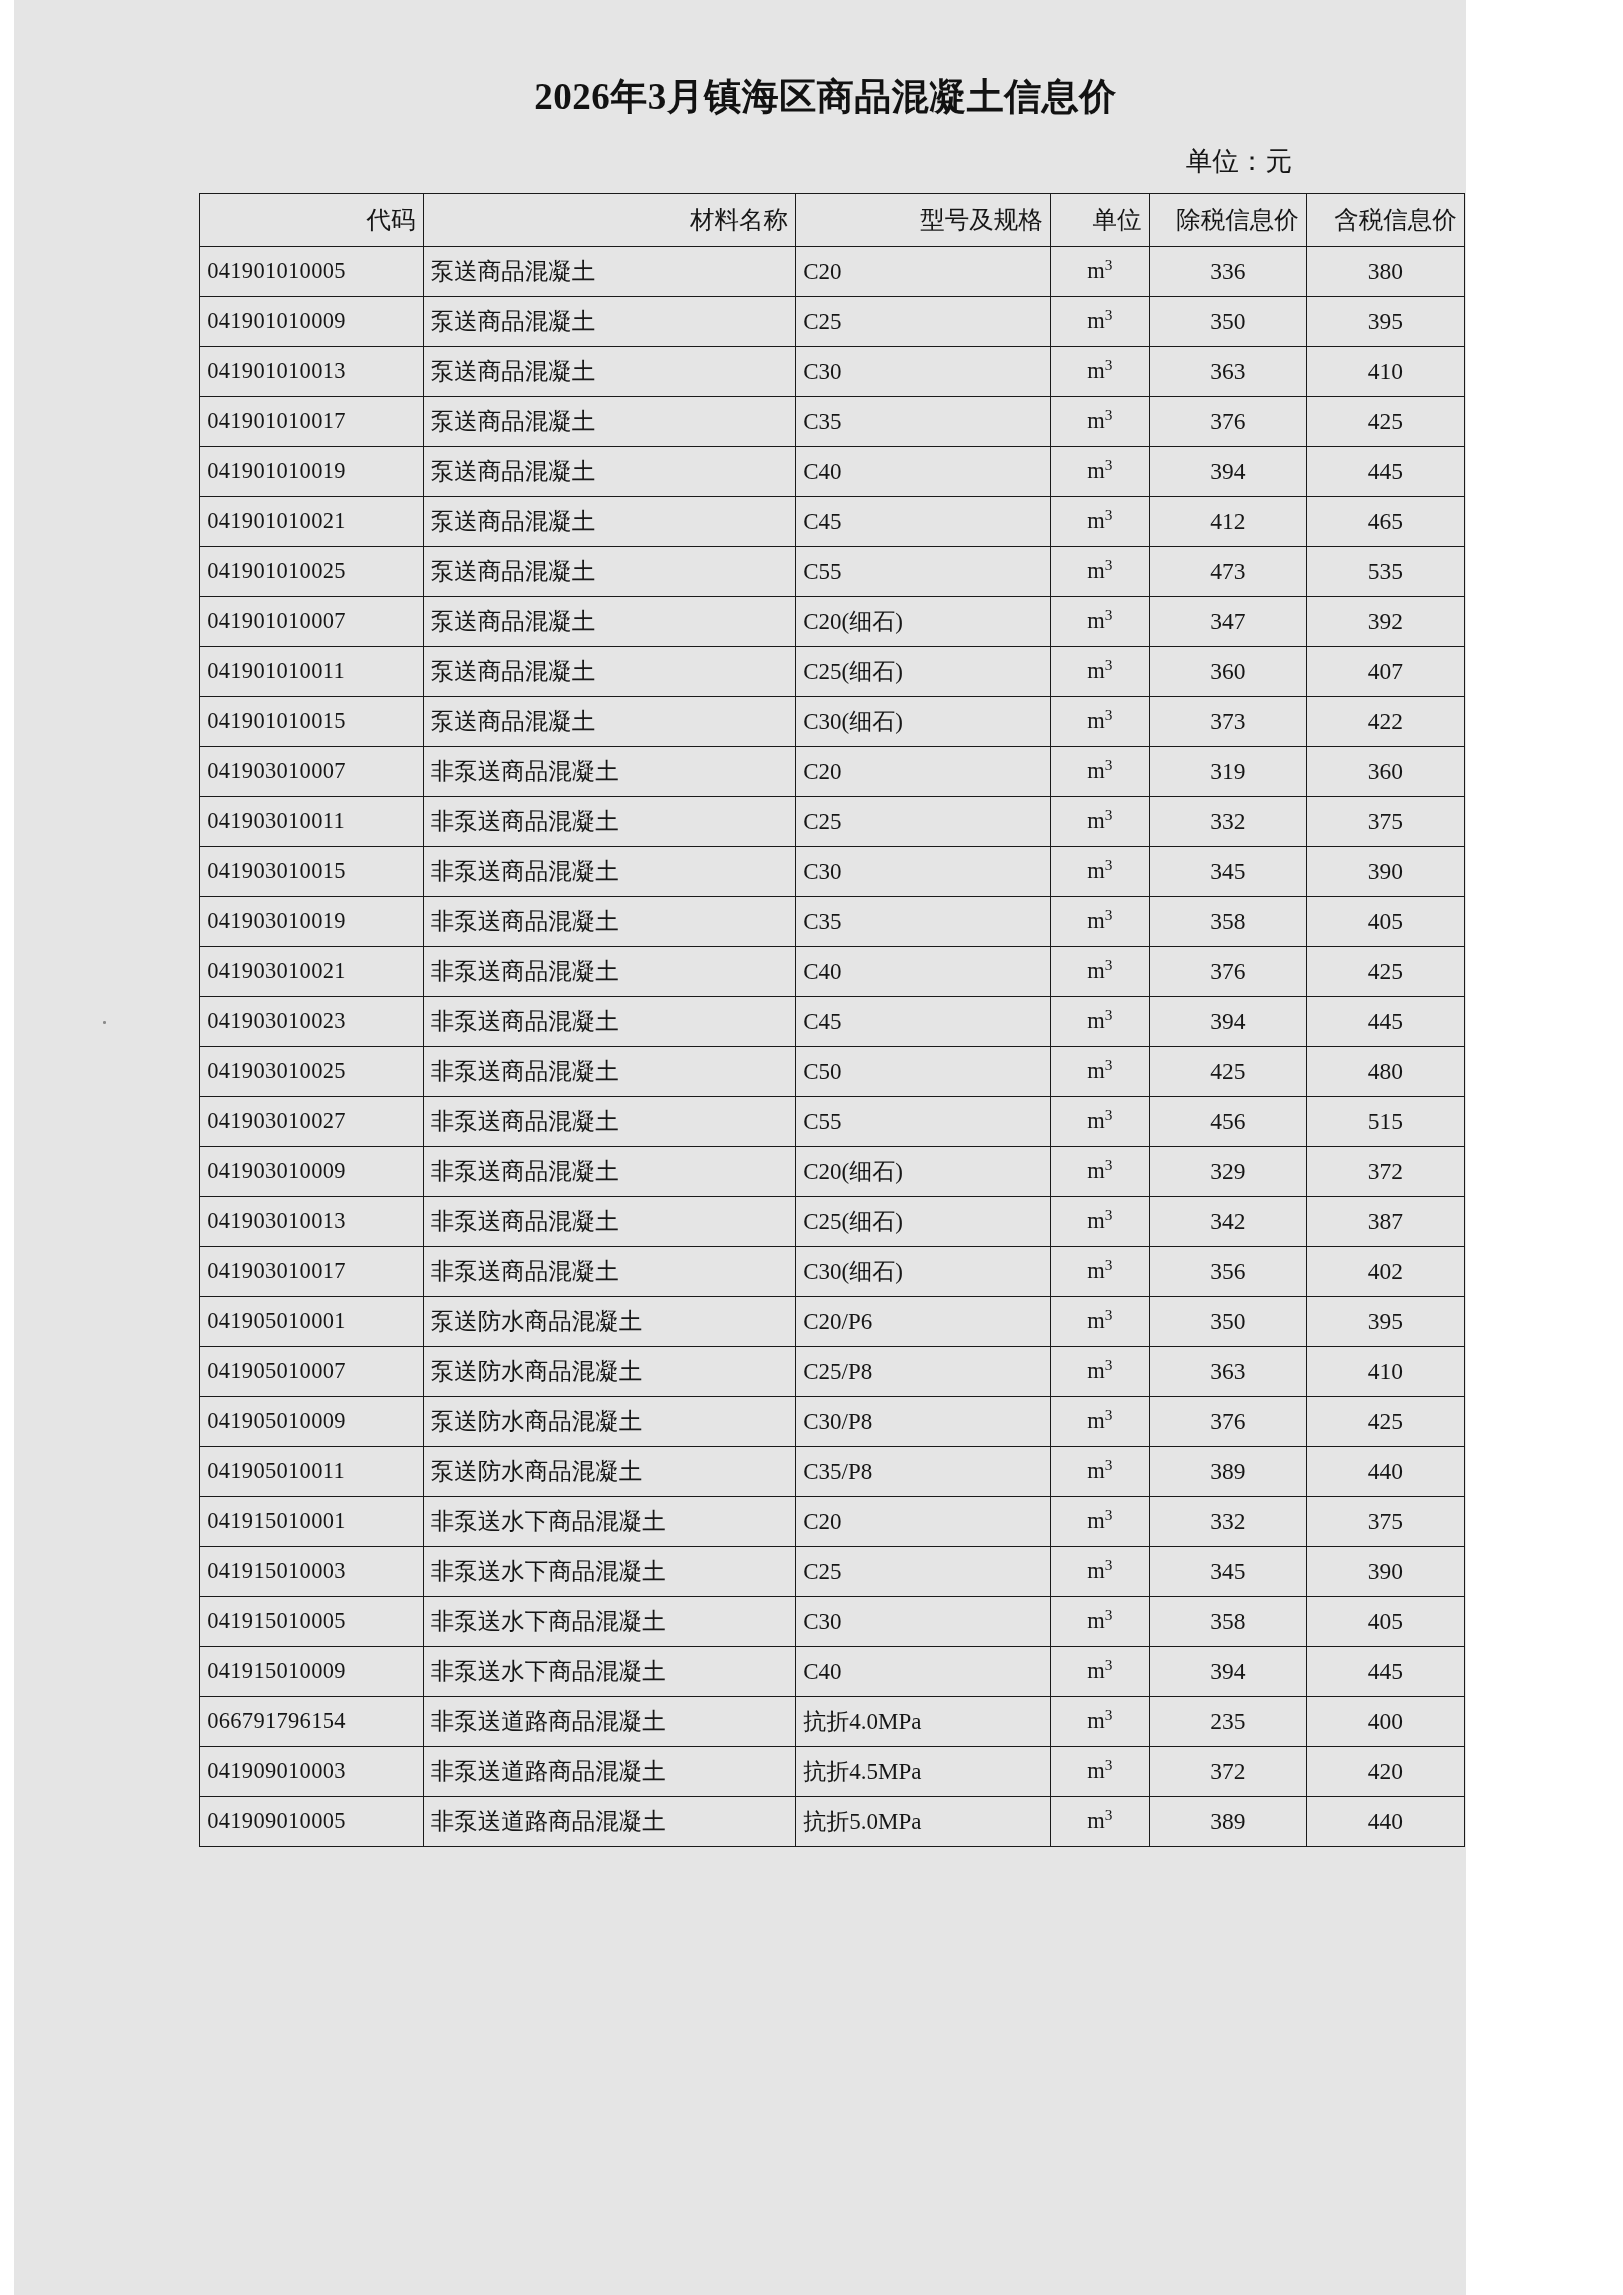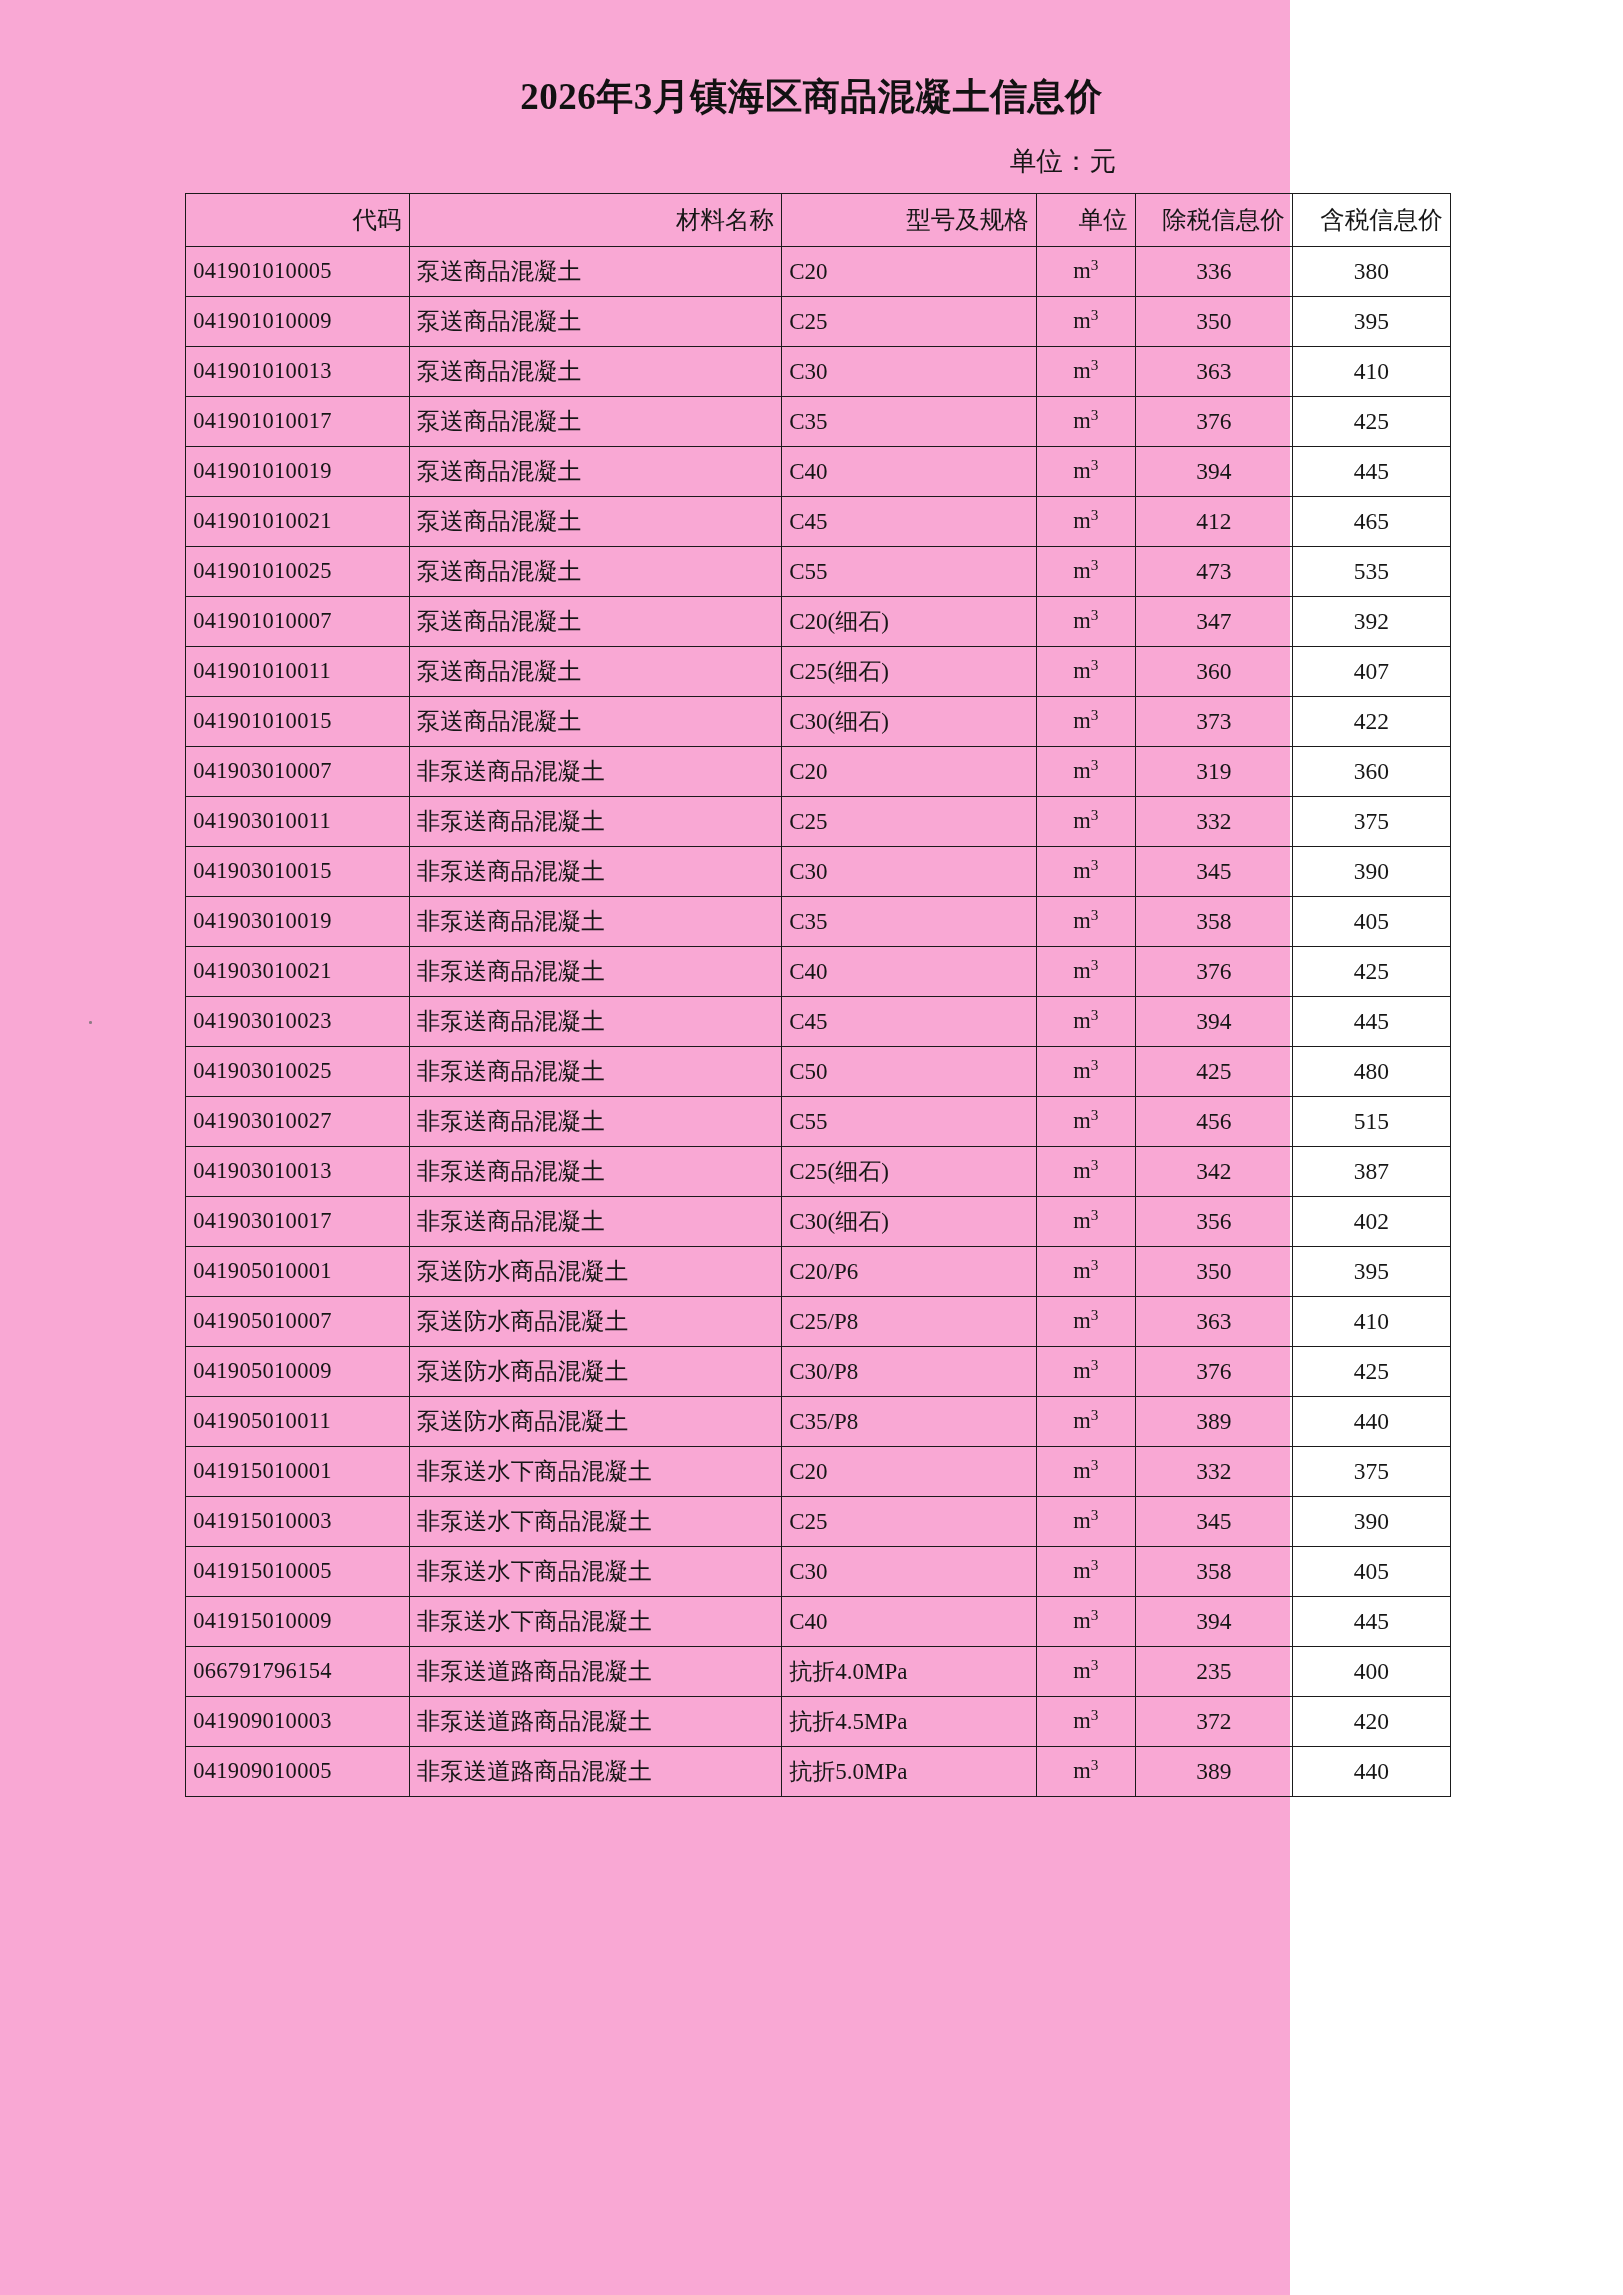--- a/index.html
+++ b/index.html
@@ -10,24 +10,24 @@
   body {
     width: 1623px;
     height: 2295px;
     position: relative;
     font-family: "Liberation Serif", "DejaVu Serif", serif;
     color: #1a1a1a;
     overflow: hidden;
   }
   .page {
     position: absolute;
-    left: 0; top: 0;
-    width: 1290px;
+    left: 14px; top: 0;
+    width: 1452px;
     height: 2295px;
-    background: #f9a8d4;
+    background: #e5e5e5;
   }
   .speck {
     position: absolute;
     left: 89px;
     top: 1021px;
     width: 2.6px;
     height: 2.6px;
     background: #6b6b6b;
     border-radius: 50%;
     opacity: .75;
@@ -261,20 +261,28 @@
         </tr>
         <tr>
           <td class="code">041903010027</td>
           <td class="name">非泵送商品混凝土</td>
           <td class="spec">C55</td>
           <td class="unit">m<sup>3</sup></td>
           <td class="num">456</td>
           <td class="num">515</td>
         </tr>
         <tr>
+          <td class="code">041903010009</td>
+          <td class="name">非泵送商品混凝土</td>
+          <td class="spec">C20(细石)</td>
+          <td class="unit">m<sup>3</sup></td>
+          <td class="num">329</td>
+          <td class="num">372</td>
+        </tr>
+        <tr>
           <td class="code">041903010013</td>
           <td class="name">非泵送商品混凝土</td>
           <td class="spec">C25(细石)</td>
           <td class="unit">m<sup>3</sup></td>
           <td class="num">342</td>
           <td class="num">387</td>
         </tr>
         <tr>
           <td class="code">041903010017</td>
           <td class="name">非泵送商品混凝土</td>

